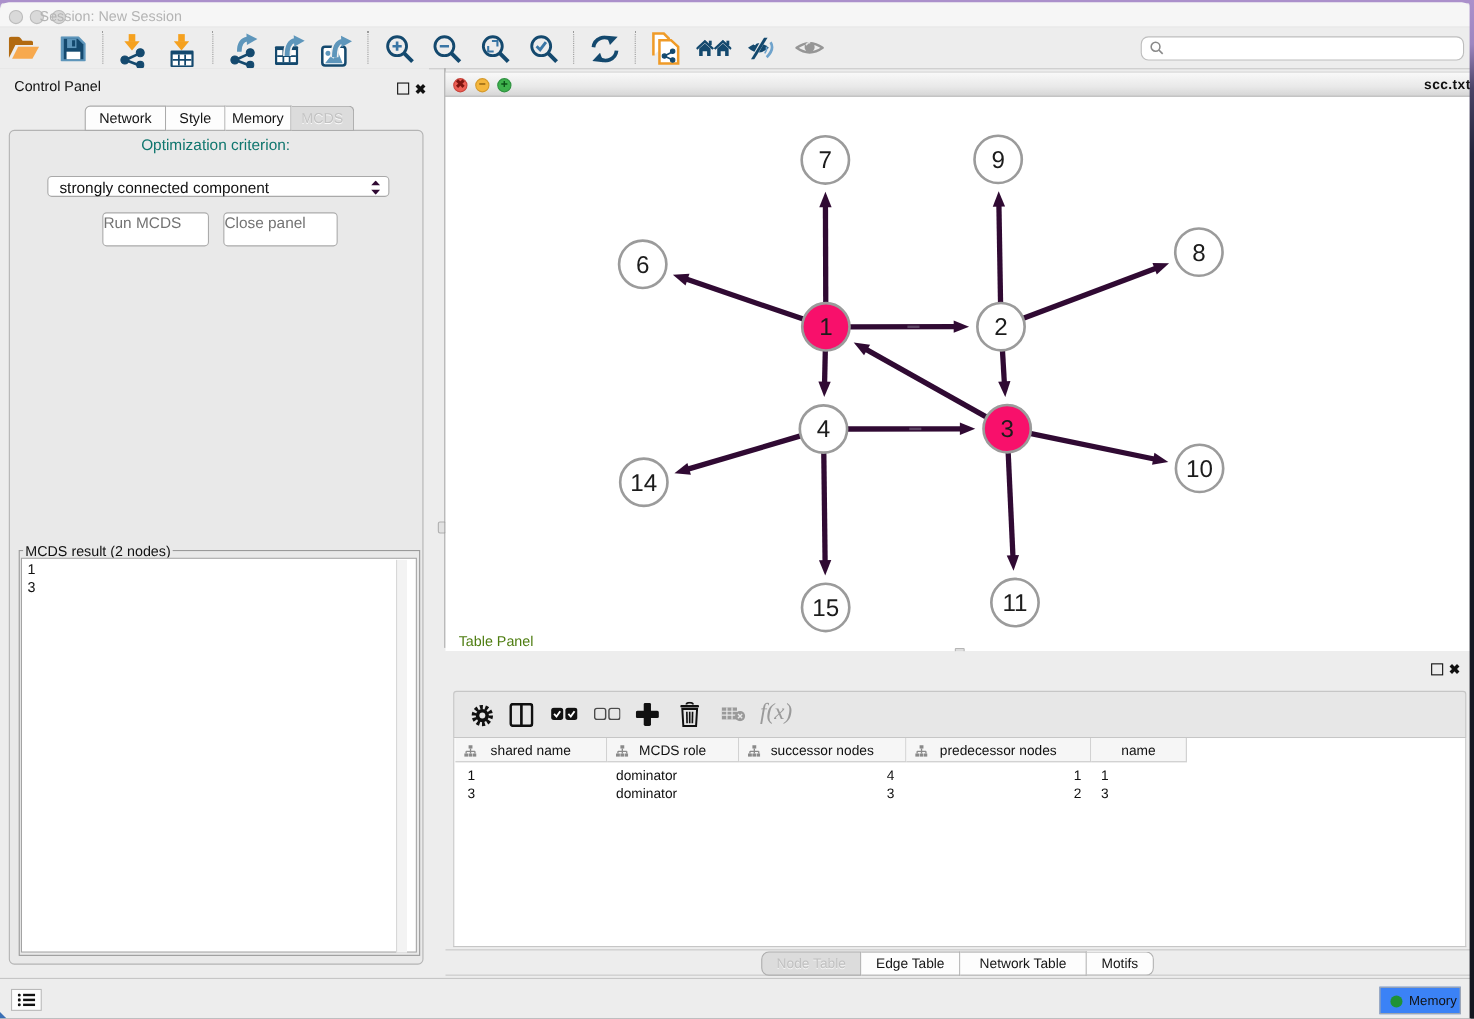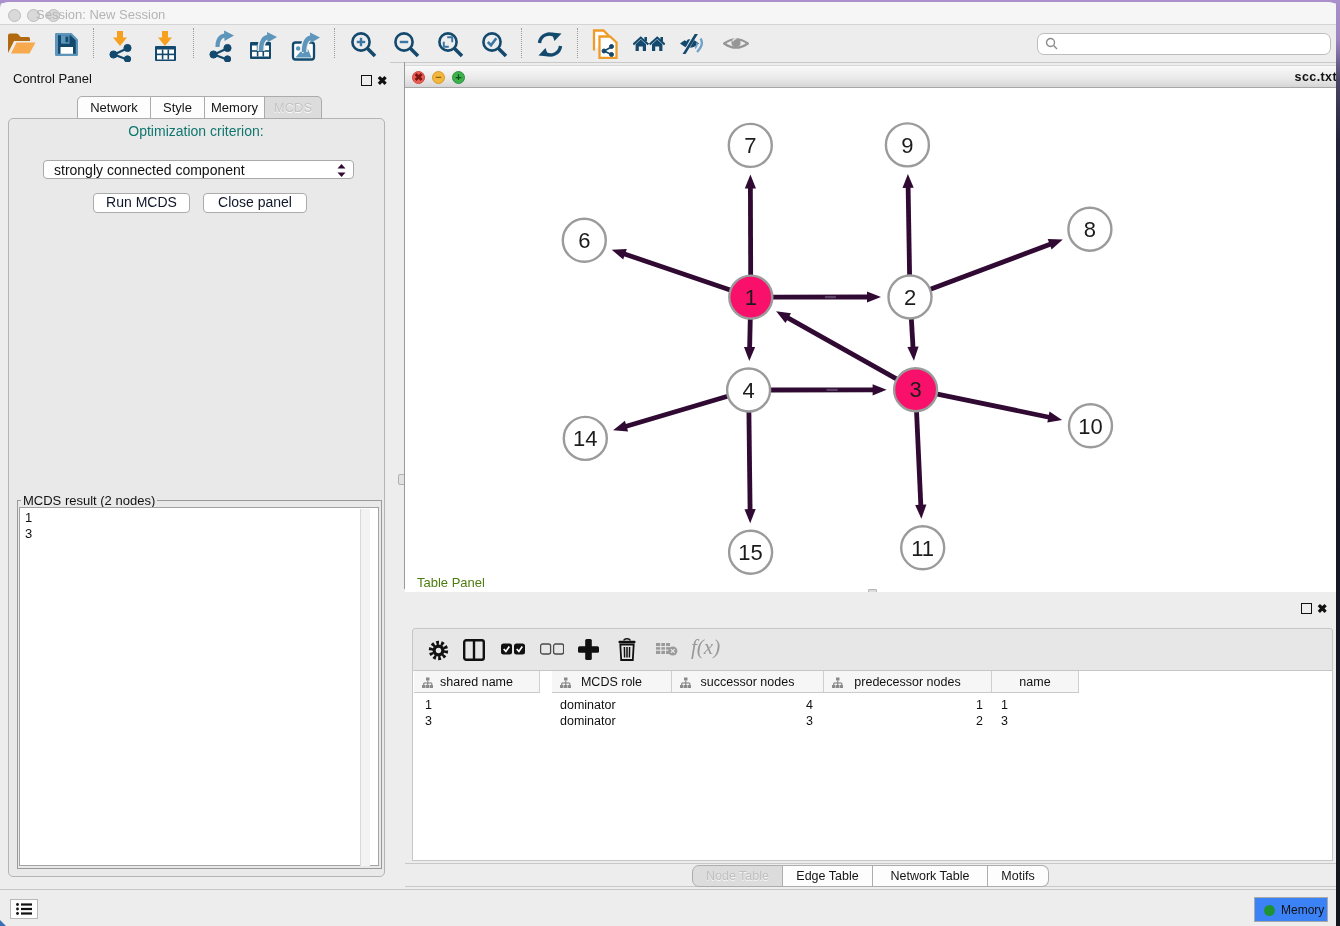--- a/index.html
+++ b/index.html
@@ -30,22 +30,22 @@
 .floatbtn{position:absolute;width:11px;height:11px;border:1.6px solid #111;box-sizing:border-box;}
 .closex{position:absolute;font-size:12.5px;font-weight:bold;color:#111;line-height:12px;}
 .tab{position:absolute;top:96px;height:23px;box-sizing:border-box;background:#fdfdfd;
   border:1px solid #ababab;font-size:13px;color:#151515;text-align:center;line-height:22px;}
 #pane{position:absolute;left:8px;top:118px;width:377px;height:759px;box-sizing:border-box;
   background:#e9e9e9;border:1px solid #b4b4b4;border-radius:5px;}
 #optlabel{position:absolute;left:0;top:123px;width:392px;text-align:center;font-size:14px;color:#0f766e;}
 #dropdown{position:absolute;left:43px;top:160px;width:311px;height:19px;box-sizing:border-box;
   background:#fff;border:1px solid #a9a9a9;border-radius:4px;font-size:14px;color:#111;}
 #dropdown span{position:absolute;left:10px;top:1px;}
-.btn{position:absolute;top:193px;height:20px;box-sizing:border-box;background:#fff;
-  border:1px solid #ababab;border-radius:4px;font-size:14px;color:#0f172a;text-align:center;line-height:17px;}
+.btn{position:absolute;top:193px;height:31px;box-sizing:border-box;background:#fff;
+  border:1px solid #ababab;border-radius:4px;font-size:14px;color:#737373;text-align:left;line-height:17px;}
 #fieldset{position:absolute;left:17px;top:500px;width:365px;height:369px;box-sizing:border-box;
   border:1px solid #9a9a9a;}
 #fslegend{position:absolute;left:21px;top:493px;background:#e9e9e9;padding:0 2px;font-size:13px;color:#111;}
 #fswhite{position:absolute;left:19px;top:507px;width:360px;height:359px;box-sizing:border-box;
   background:#fff;border:1px solid #a3a3a3;font-size:13px;color:#111;line-height:16px;}
 #fstrack{position:absolute;right:8px;top:1px;width:9px;height:357px;background:#f3f3f3;border-left:1px solid #d8d8d8;}
 
 #vdivgrip{position:absolute;left:398px;top:474px;width:6px;height:9px;background:#e2e2e2;
   border:1px solid #b0b0b0;border-radius:2px;}
 #netborder{position:absolute;left:404px;top:62px;width:1px;height:527px;background:#999;}
@@ -405,21 +405,21 @@
           <line x1="9.5" y1="0" x2="9.5" y2="11"></line>
     </g>
     <circle cx="16.8" cy="8" r="4.6" fill="#9a9a9a"></circle>
     <path d="M14.9,6.1 L18.7,9.9 M18.7,6.1 L14.9,9.9" stroke="#e7e7e7" stroke-width="1.3"></path>
   </svg>
 
   <div style="position:absolute;left:278px;top:6px;font-family:'Liberation Serif',serif;font-style:italic;font-size:21px;color:#9a9a9a;">f(x)</div>
 </div>
   </div>
 <div id="ttable">
-  <div class="hdrcell" style="left:1px;width:126px;">shared name</div>
+  <div class="hdrcell" style="left:1px;width:138px;">shared name</div>
   <div class="hdrcell" style="left:139px;width:120px;">MCDS role</div>
   <div class="hdrcell" style="left:259px;width:152px;">successor nodes</div>
   <div class="hdrcell" style="left:411px;width:168px;">predecessor nodes</div>
   <div class="hdrcell" style="left:579px;width:87px;">name</div>
   <svg class="sorticon" width="11" height="11" style="position:absolute;left:9px;top:6px;" viewBox="0 0 11 11">
       <rect x="4" y="0.5" width="3.5" height="3"></rect>
       <line x1="5.75" y1="3.5" x2="5.75" y2="8"></line>
       <line x1="1.75" y1="6" x2="9.75" y2="6"></line>
       <line x1="1.75" y1="6" x2="1.75" y2="8"></line>
       <line x1="9.75" y1="6" x2="9.75" y2="8"></line>

